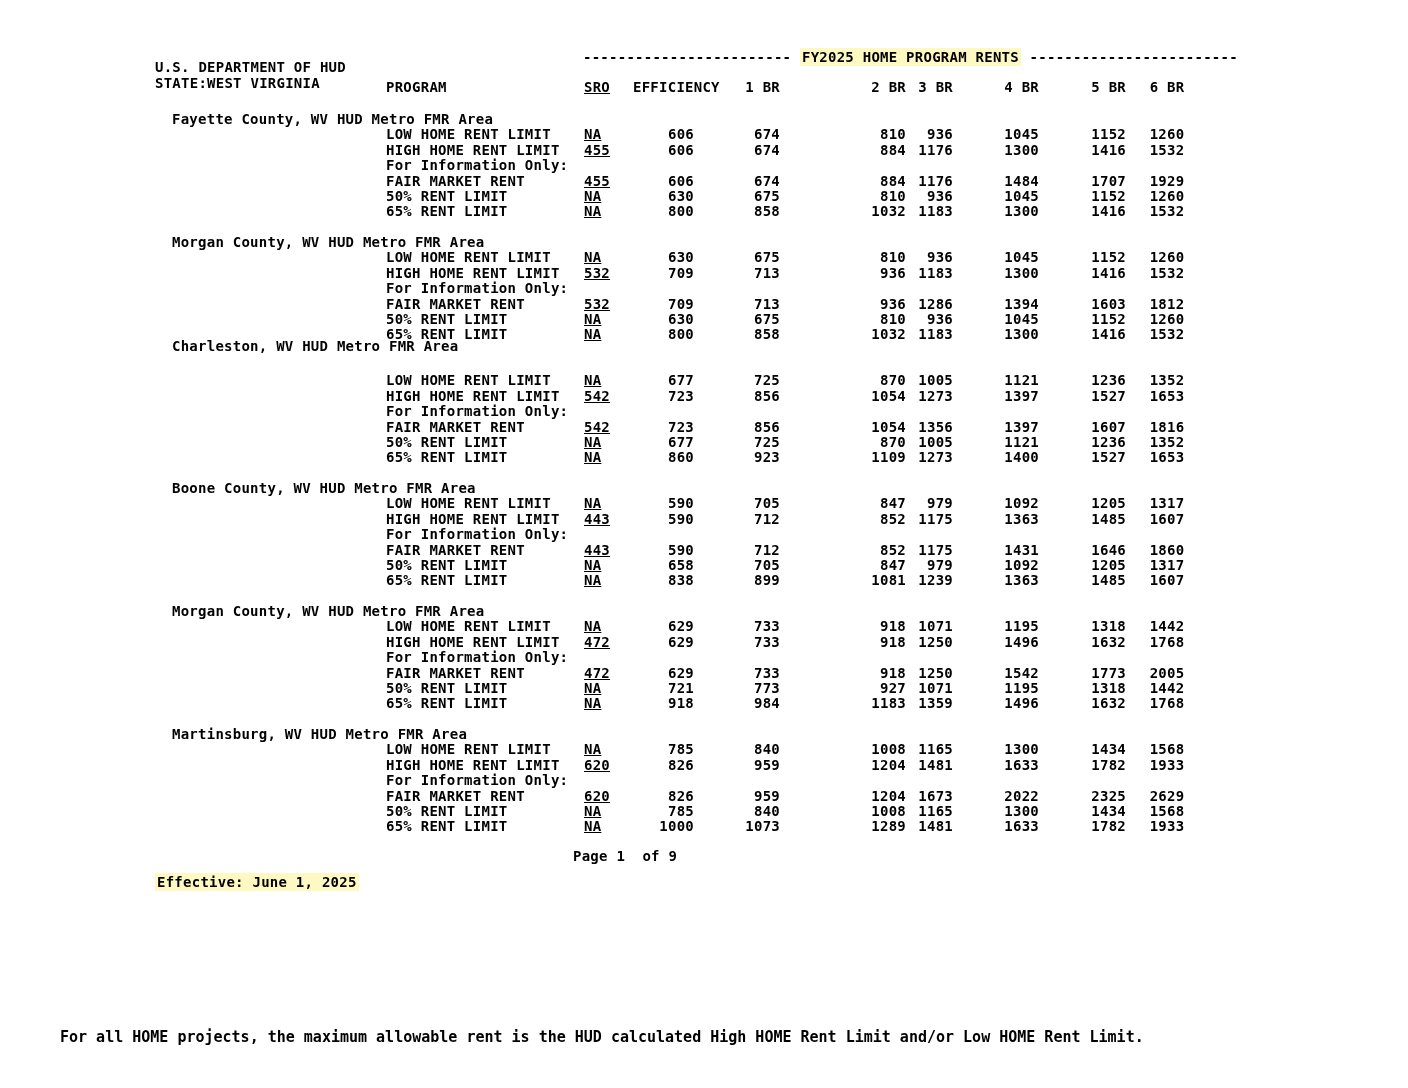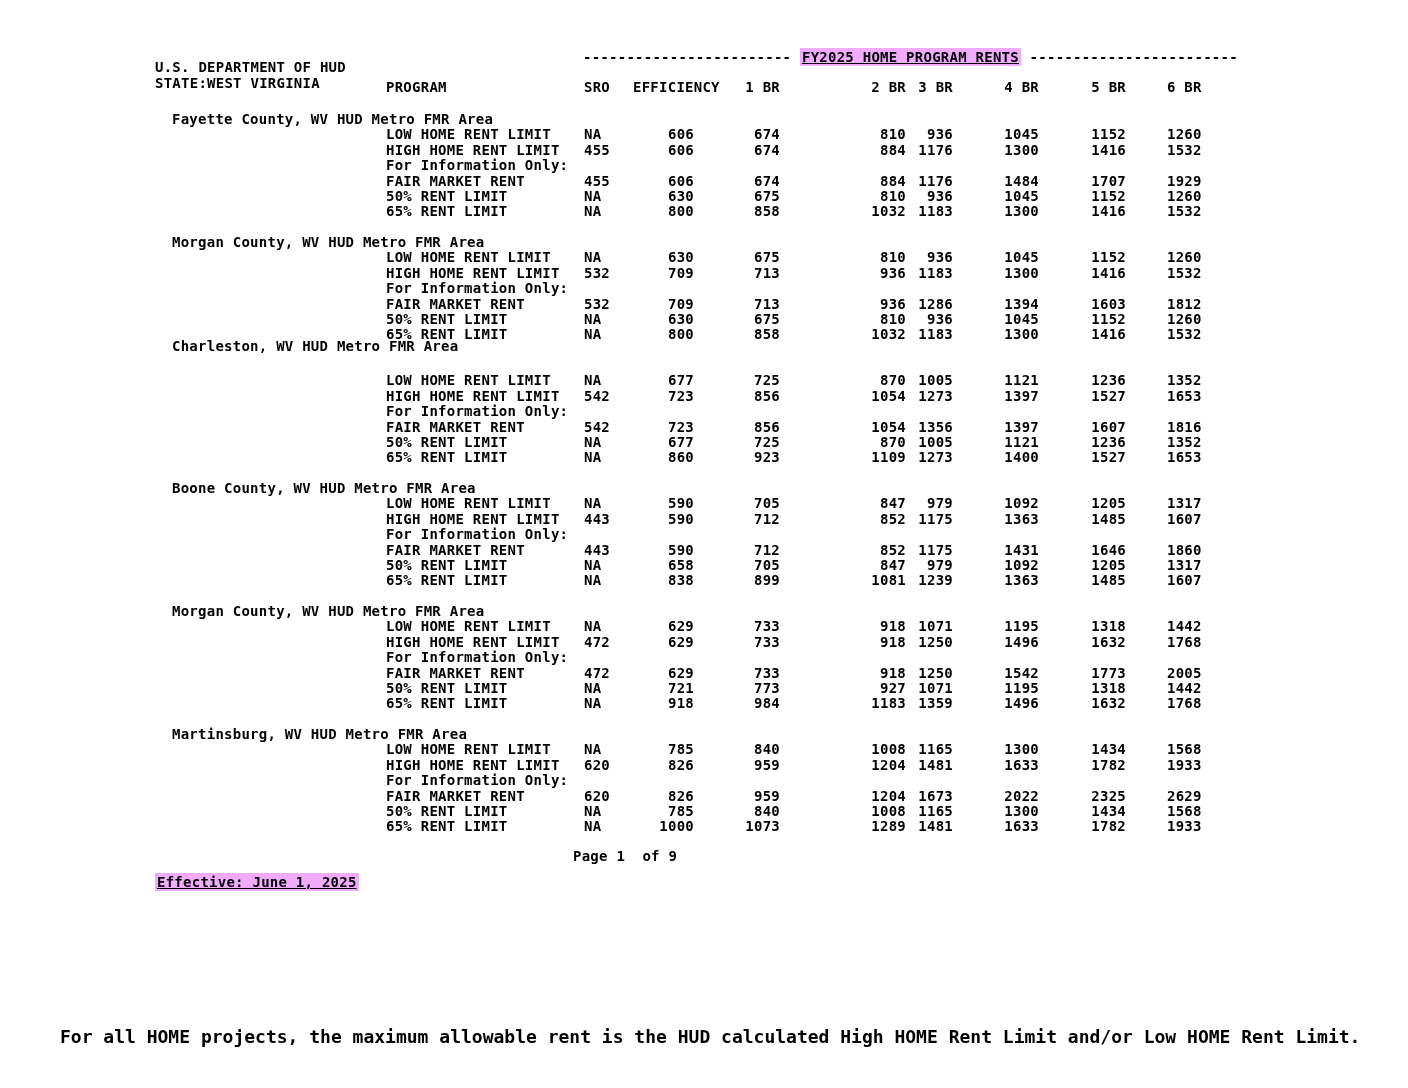--- a/index.html
+++ b/index.html
@@ -13,33 +13,33 @@
     letter-spacing:0.25px;
     color:#000;
     overflow:hidden;
   }
   .line{position:absolute;left:0;width:100%;height:16px;line-height:16px;white-space:pre;}
   .cell{position:absolute;top:0;white-space:pre;}
   .c-left{left:155px;margin-top:26px;}
   .c-title{left:583px;}
   .c-area{left:172px;}
   .c-label{left:386px;}
-  .c-sro{left:584px;}
+  .c-sro{left:584px;text-decoration:underline;}
   .c-eff{left:584px;width:110px;text-align:right;}
   .c-effh{left:633px;}
   .c-b1{left:690px;width:90px;text-align:right;}
   .c-b2{left:776px;width:90px;text-align:right;padding-left:40px;}
   .c-b3{left:863px;width:90px;text-align:right;}
   .c-b4{left:949px;width:90px;text-align:right;}
   .c-b5{left:1036px;width:90px;text-align:right;}
-  .c-b6{left:1122px;width:90px;text-align:left;padding-left:45px;}
+  .c-b6{left:1122px;width:90px;text-align:center;}
   .c-page{left:573px;}
   .c-foot{left:60px;}
-  .foot{font-size:18px;letter-spacing:0;}
-  .hl{background:#f0abfc;padding:1px 2px;text-decoration:underline;}
+  .foot{font-size:15px;letter-spacing:0;}
+  .hl{background:#fef9c3;padding:1px 2px;}
 </style>
 </head>
 <body>
 
 <div class="page">
 
   <div class="line" style="top:33px">
     <span class="cell c-left">U.S. DEPARTMENT OF HUD</span>
   </div>
 

